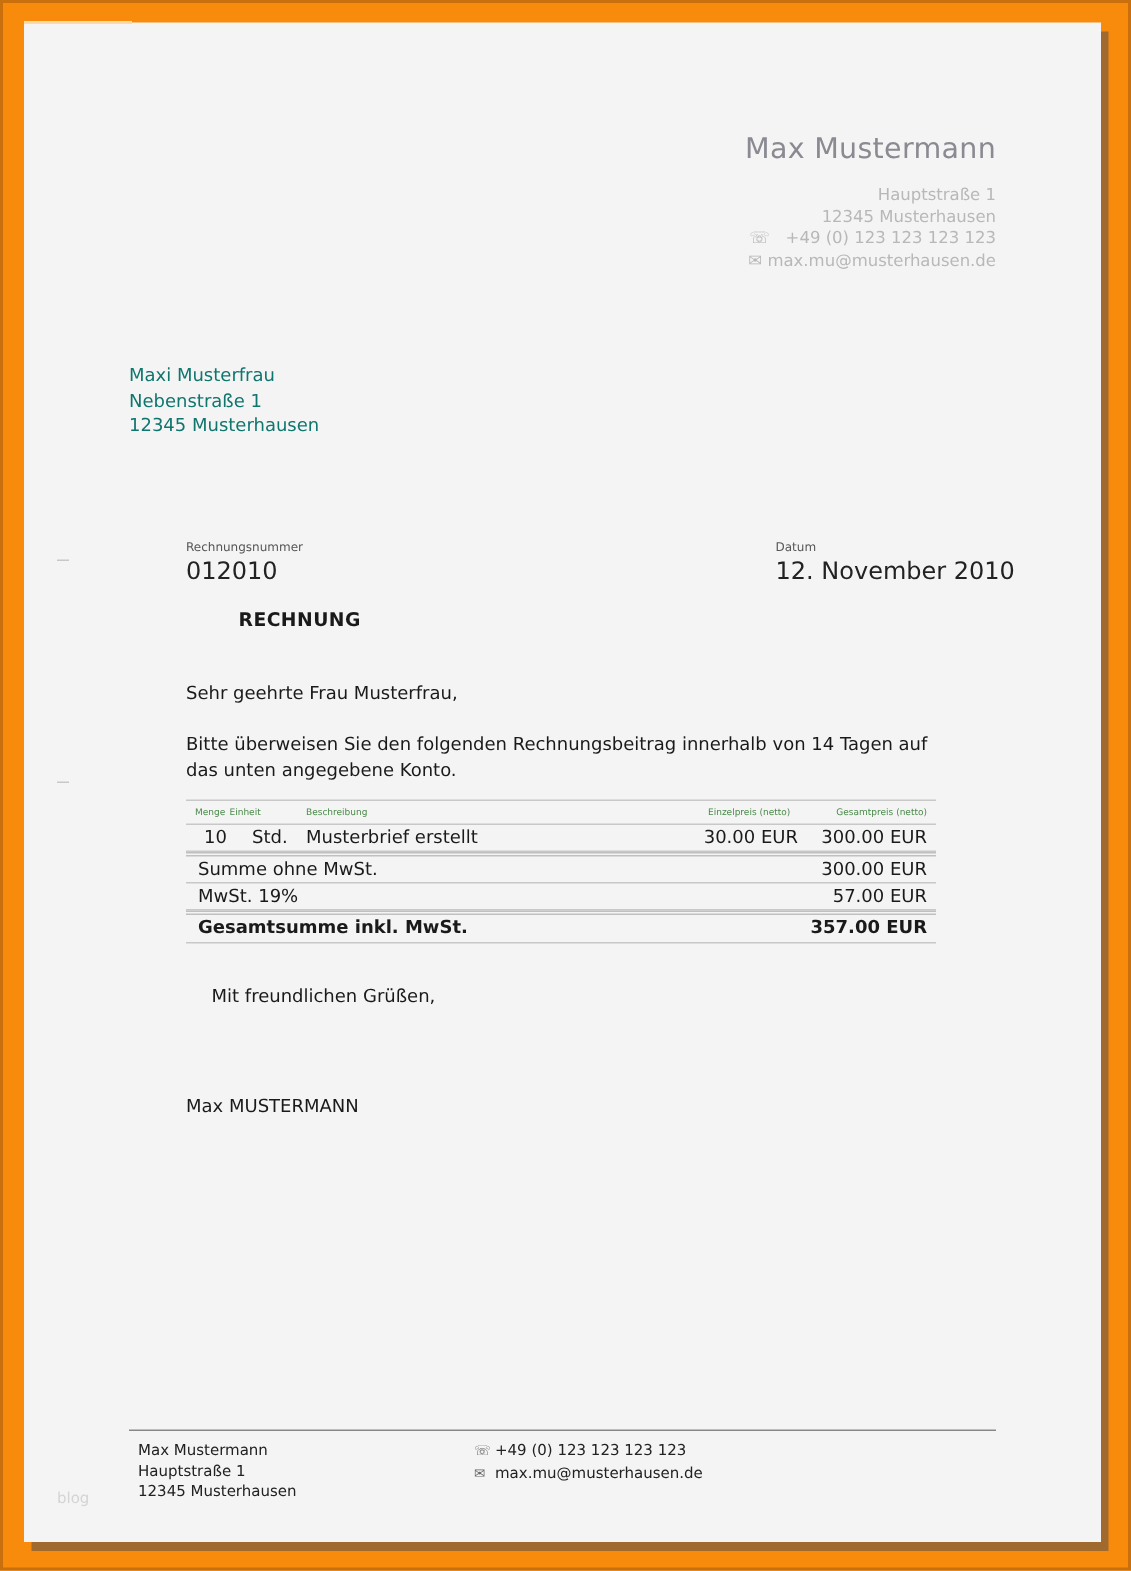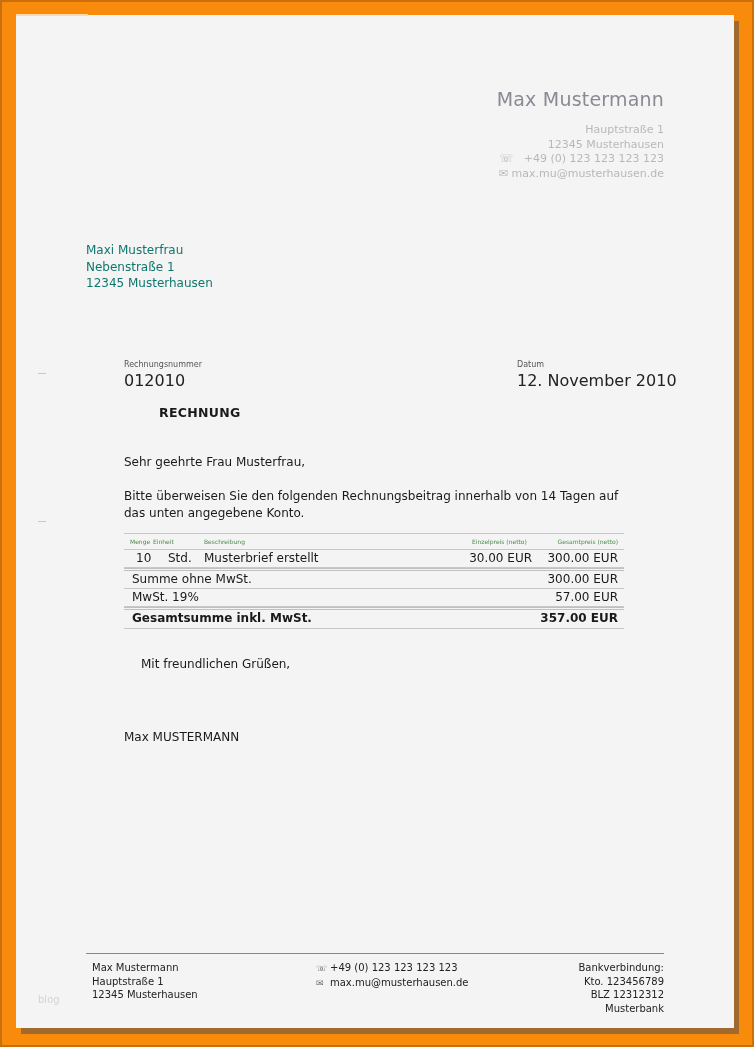--- a/index.html
+++ b/index.html
@@ -137,22 +137,16 @@
   <div class="abs footer-rule"></div>
   <div class="abs footer-col f1">
     <div>Max Mustermann</div>
     <div>Hauptstraße 1</div>
     <div>12345 Musterhausen</div>
   </div>
   <div class="abs footer-col f2">
     <div><span class="icon-glyph">☏</span><span>+49 (0) 123 123 123 123</span></div>
     <div><span class="icon-glyph">✉</span><span>max.mu@musterhausen.de</span></div>
   </div>
-  <div class="abs footer-col f3">
-    <div>Bankverbindung:</div>
-    <div>Kto. 123456789</div>
-    <div>BLZ 12312312</div>
-    <div>Musterbank</div>
-  </div>
 
   <div class="abs watermark">blog</div>
 </div>
 <div class="top-highlight"></div>
 
 </body></html>

